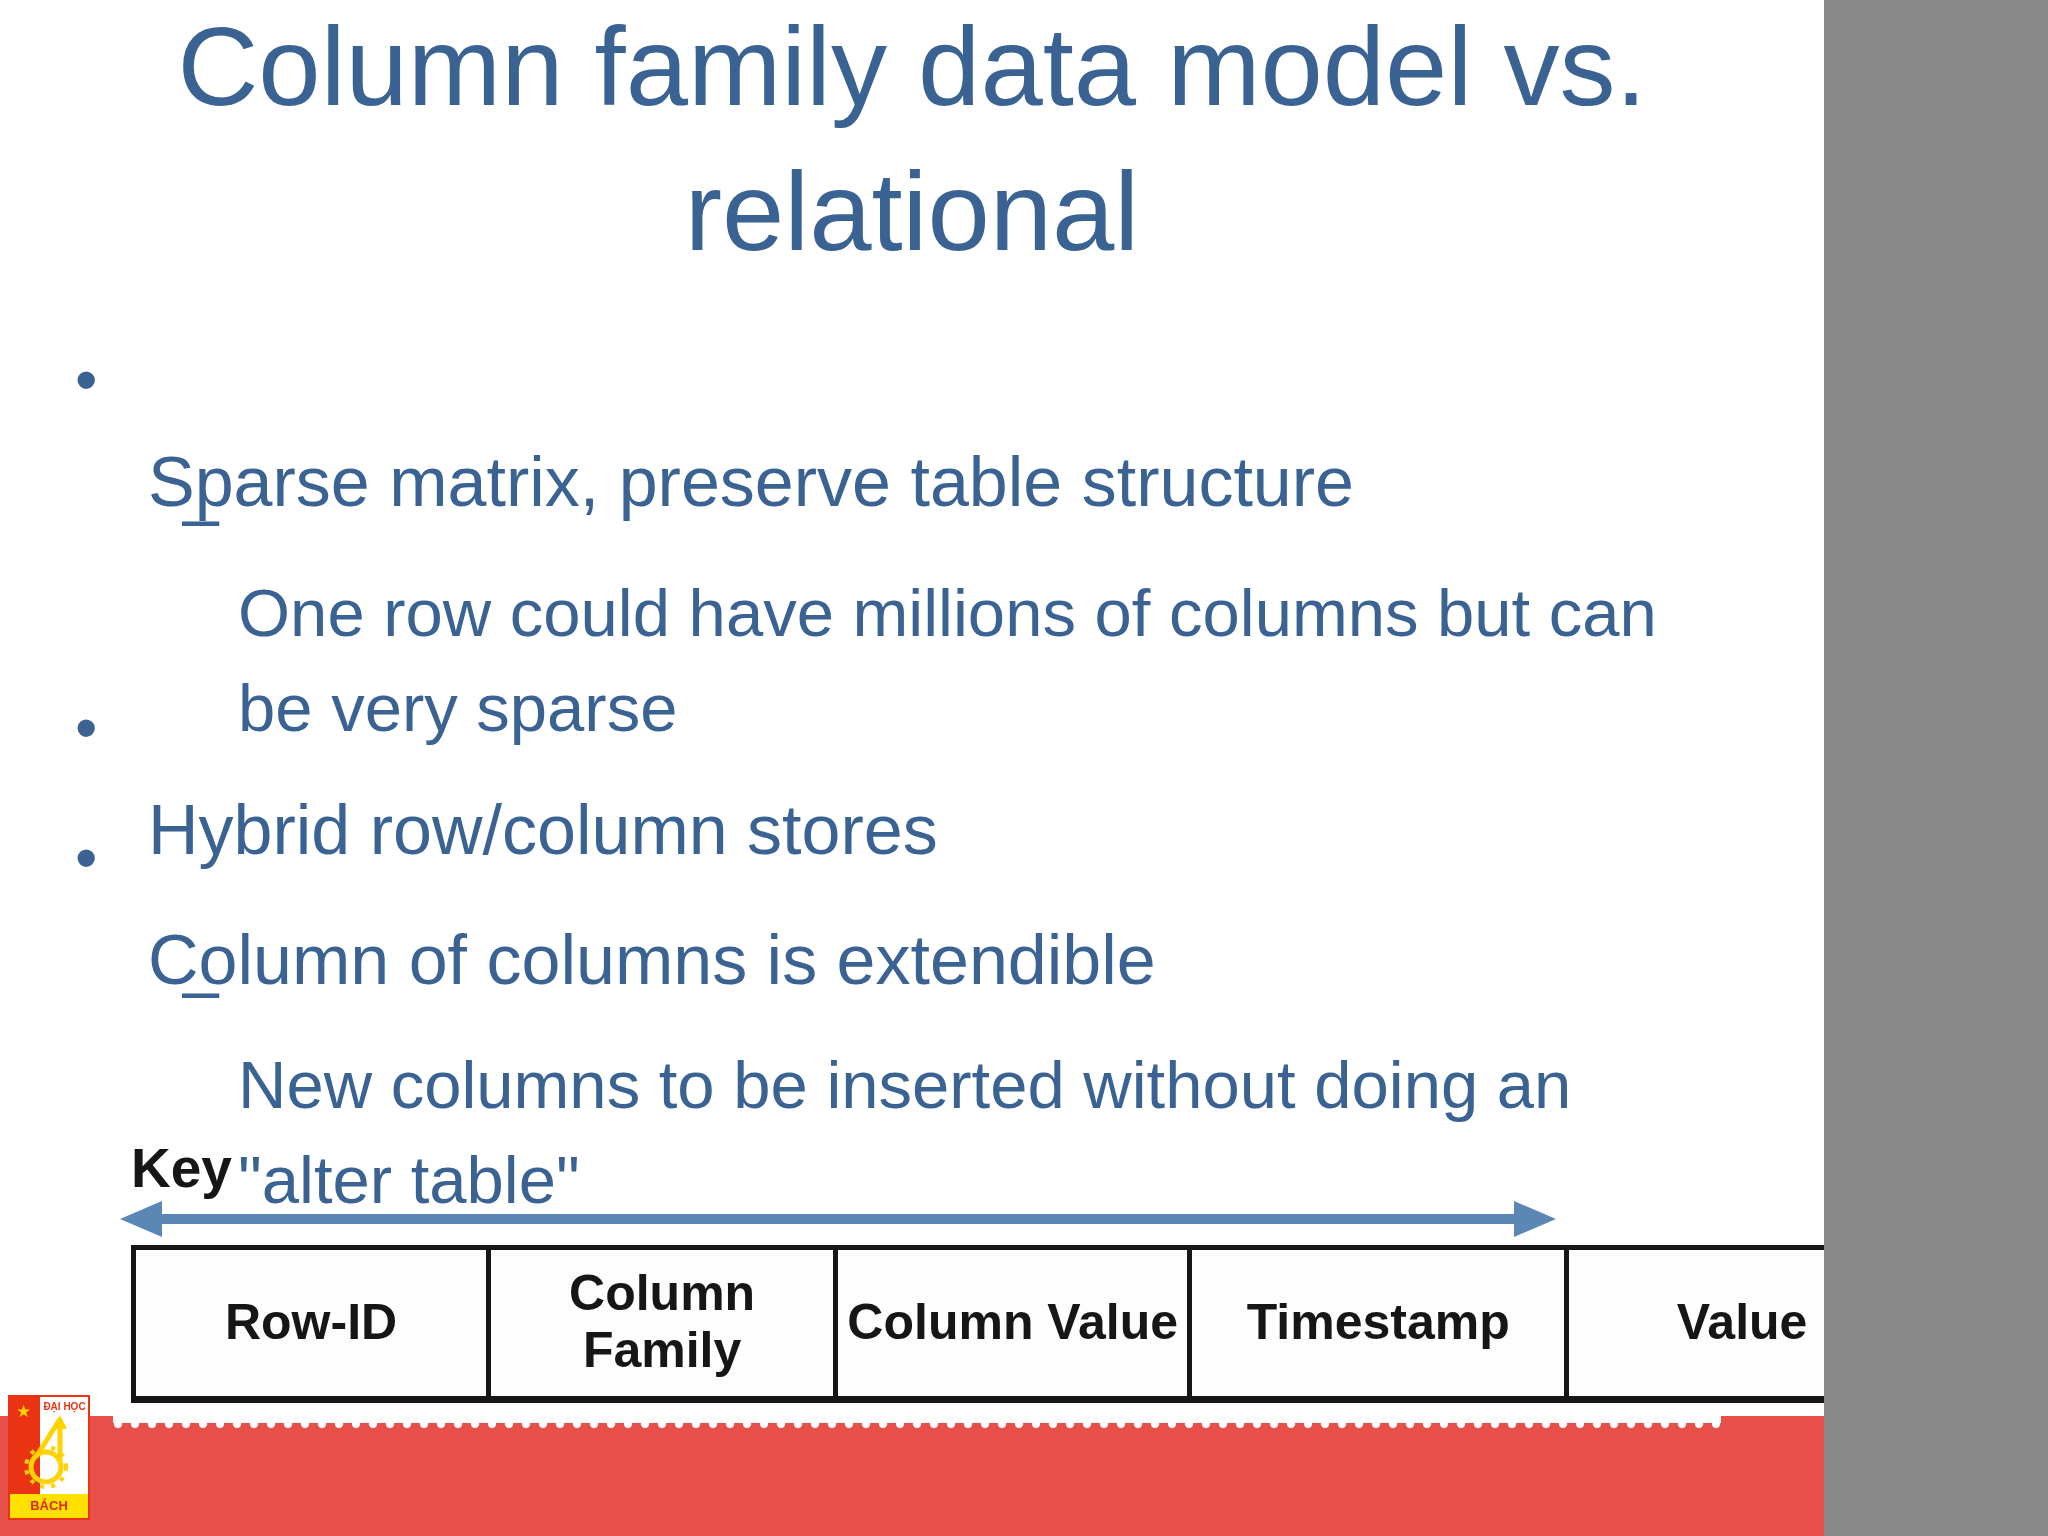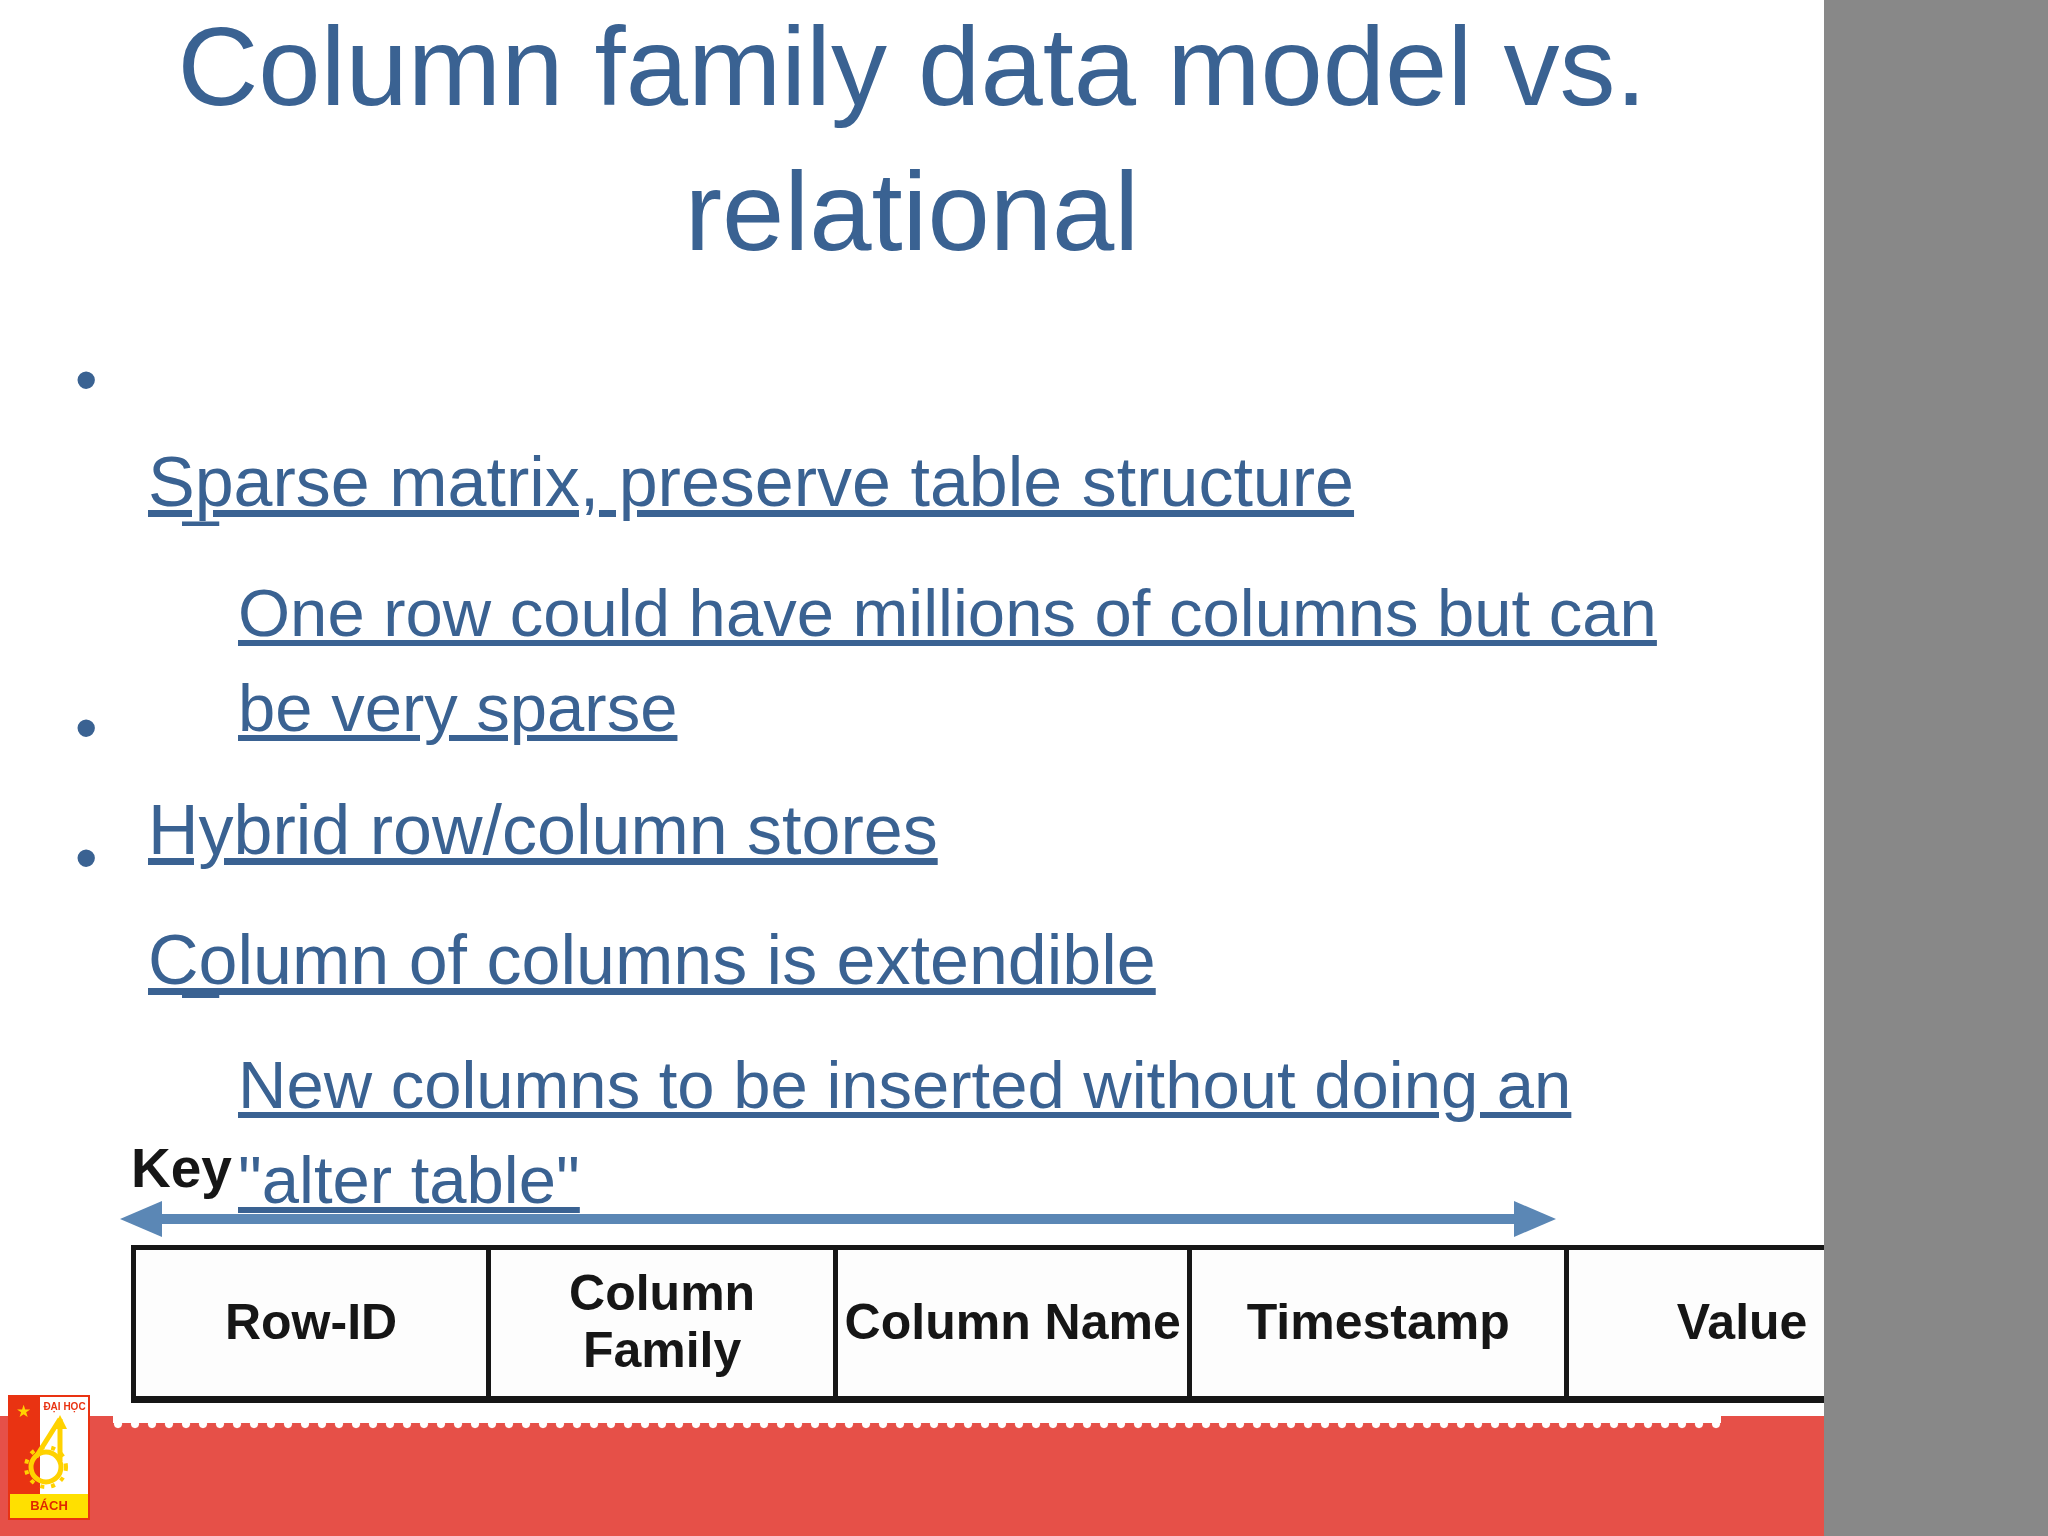--- a/index.html
+++ b/index.html
@@ -22,21 +22,20 @@
     color: #3A6292;
     white-space: pre-line;
     letter-spacing: 0px;
   }
 
   
   .bullet {
     position: absolute;
     color: #3A6292;
     white-space: pre-line;
-    text-decoration: underline;
   }
   .lvl1 {
     left: 75px;
     padding-left: 73px;
     font-size: 70px;
     line-height: 96px;
     width: 1860px;
   }
   .lvl1::before {
     content: "\2022";
@@ -226,21 +225,21 @@
 
   <svg class="key-arrow" width="1440" height="40" viewBox="0 0 1440 40">
     <line x1="34" y1="20" x2="1406" y2="20" stroke="#5B87B5" stroke-width="10"></line>
     <polygon points="2,20 44,2 44,38" fill="#5B87B5"></polygon>
     <polygon points="1438,20 1396,2 1396,38" fill="#5B87B5"></polygon>
   </svg>
 
   <div class="rtable">
     <div class="cell c0">Row-ID</div>
     <div class="cell c1">Column Family</div>
-    <div class="cell c2">Column Name</div>
+    <div class="cell c2">Column Value</div>
     <div class="cell c3">Timestamp</div>
     <div class="cell c4">Value</div>
   </div>
 
   <div class="footer-tab left"></div>
   <div class="footer-tab right"></div>
   <div class="footer-bar">
     <div class="footer-dots"></div>
   </div>
   <div class="page-number">25</div>

